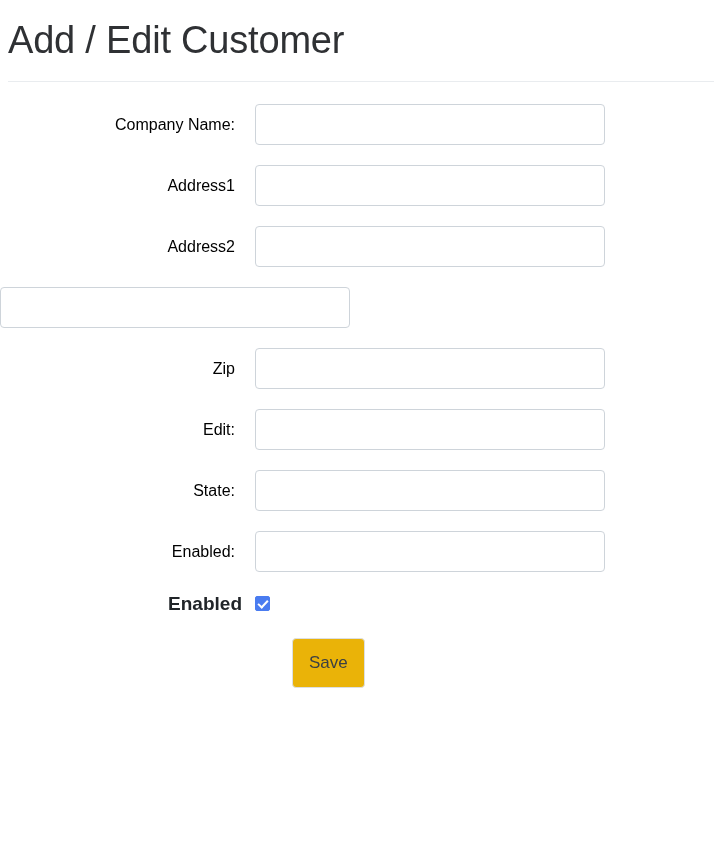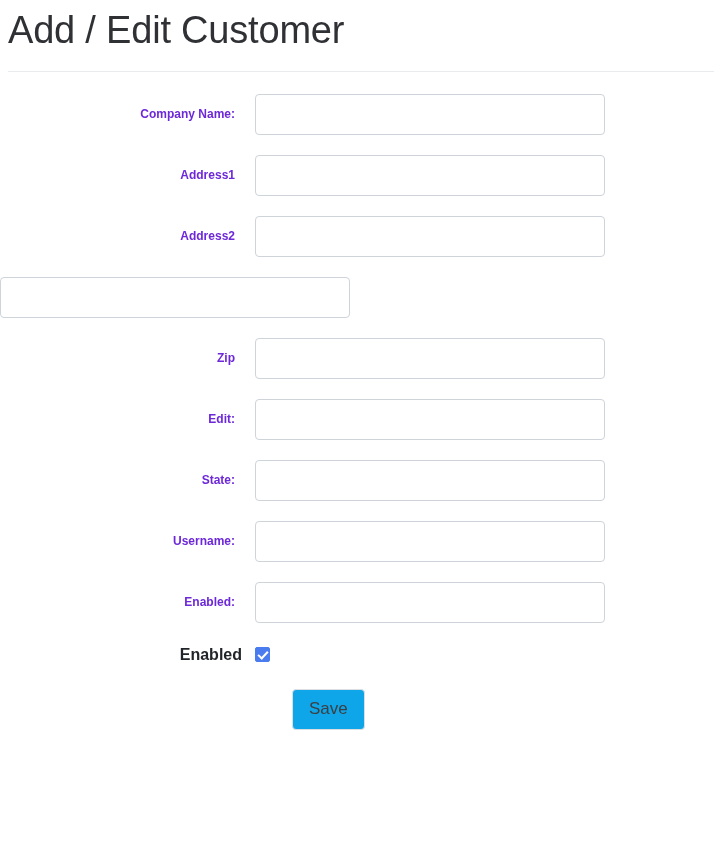--- a/index.html
+++ b/index.html
@@ -15,21 +15,21 @@
     color: #212529;
     -webkit-font-smoothing: antialiased;
   }
 
   
   .page-header {
     padding: 0 8px;
   }
   .page-title {
     margin: 0;
-    padding-top: 8px;
+    padding-top: 18px;
     font-size: 38px;
     line-height: 1.2;
     font-weight: 400;
     color: #2f3134;
     letter-spacing: -0.2px;
   }
   .title-divider {
     margin: 17px 8px 0 8px;
     height: 1px;
     background: #e9ecef;
@@ -44,23 +44,23 @@
     align-items: center;
     height: 41px;
     margin-bottom: 20px;
   }
   .form-label {
     width: 255px;
     flex: 0 0 255px;
     text-align: right;
     padding-right: 20px;
     box-sizing: border-box;
-    font-size: 12px;
-    font-weight: bold;
-    color: #6d28d9;
+    font-size: 16px;
+    font-weight: normal;
+    color: #000000;
     line-height: 1.2;
   }
   .form-control {
     width: 350px;
     height: 41px;
     box-sizing: border-box;
     border: 1px solid #ced4da;
     border-radius: 4px;
     background: #ffffff;
     font-family: "Liberation Sans", sans-serif;
@@ -79,21 +79,21 @@
     align-items: center;
     height: 24px;
     margin-bottom: 22px;
   }
   .checkbox-label {
     width: 255px;
     flex: 0 0 255px;
     text-align: right;
     padding-right: 13px;
     box-sizing: border-box;
-    font-size: 16px;
+    font-size: 19px;
     font-weight: bold;
     color: #212529;
   }
   .checkbox-input {
     -webkit-appearance: none;
     appearance: none;
     margin: 0;
     width: 15px;
     height: 15px;
     border: 1px solid #5a7fe0;
@@ -121,25 +121,25 @@
   
   .button-row {
     display: flex;
   }
   .button-spacer {
     width: 292px;
     flex: 0 0 292px;
   }
   .btn-save {
     min-width: 72px;
-    height: 41px;
+    height: 50px;
     box-sizing: border-box;
     border: 1px solid #dcdfe2;
     border-radius: 4px;
-    background: #0ea5e9;
+    background: #eab308;
     font-family: "Liberation Sans", sans-serif;
     font-size: 17px;
     color: #3c4043;
     padding: 6px 16px;
     cursor: pointer;
   }
 </style>
 </head>
 <body>
 
@@ -179,24 +179,20 @@
     <label class="form-label">Edit:</label>
     <input class="form-control" type="text" value="" style="">
   </div>
 
   <div class="form-row">
     <label class="form-label">State:</label>
     <input class="form-control" type="text" value="" style="">
   </div>
 
 
-  <div class="form-row">
-    <label class="form-label">Username:</label>
-    <input class="form-control" type="text" value="" style="">
-  </div>
 
   <div class="form-row">
     <label class="form-label">Enabled:</label>
     <input class="form-control" type="text" value="" style="">
   </div>
 
   <div class="checkbox-row">
     <label class="checkbox-label">Enabled</label>
     <input class="checkbox-input" type="checkbox" checked="" style="">
   </div>

